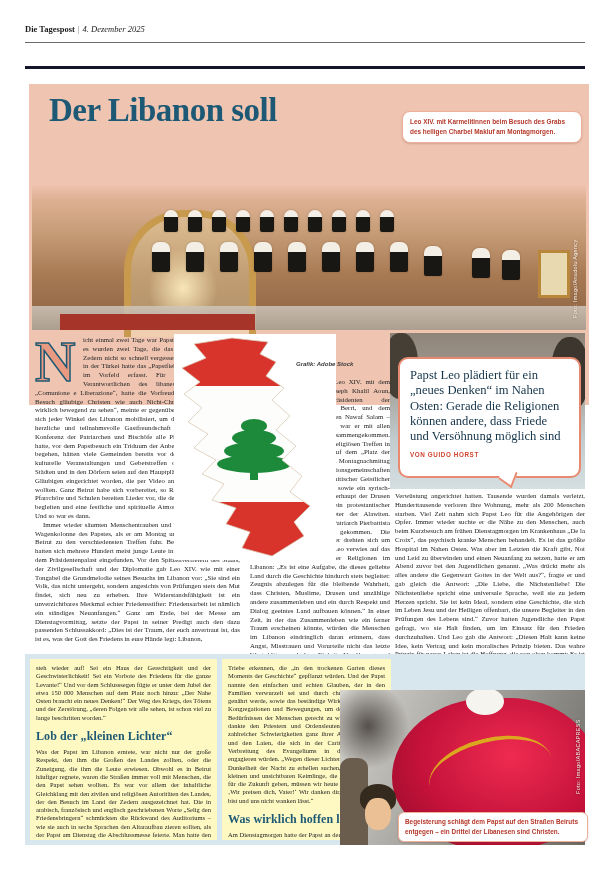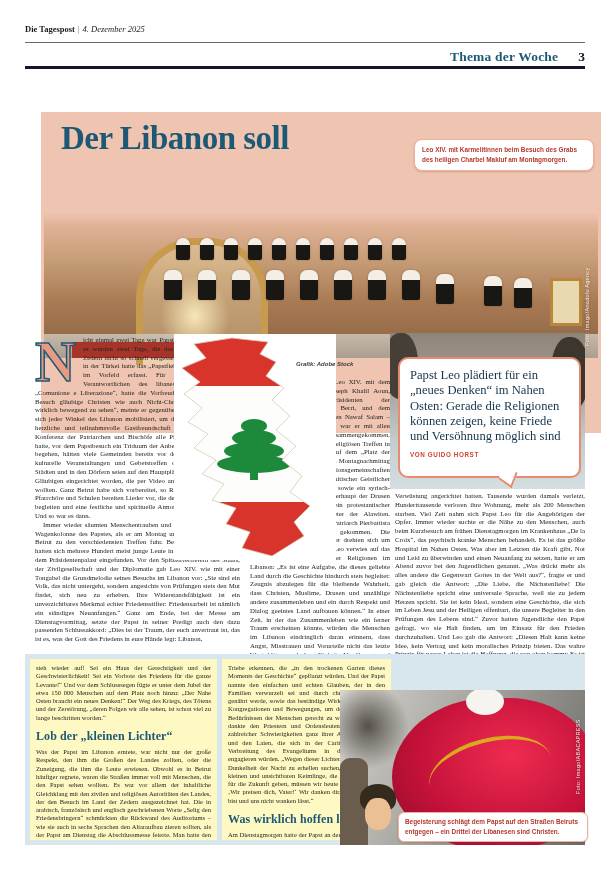--- a/index.html
+++ b/index.html
@@ -9,21 +9,21 @@
   .masthead{position:absolute;left:25px;top:24px;width:560px;font-size:8.5px;color:#1c1c1c;}
   .masthead .paper{font-weight:700;}
   .masthead .sep{color:#777;margin:0 3px;}
   .masthead .date{font-style:italic;}
   .rule-thin{position:absolute;left:25px;top:42px;width:560px;height:1px;background:#6a6a6a;}
   .section-row{position:absolute;left:25px;top:47px;width:560px;text-align:right;}
   .section-label{font-size:13.5px;font-weight:700;color:#1d5975;letter-spacing:.2px;}
   .page-number{font-size:13.5px;font-weight:700;color:#14142a;margin-left:16px;}
   .rule-thick{position:absolute;left:25px;top:66px;width:560px;height:2.5px;background:#14142a;}
   
-  .hero{position:absolute;left:41px;top:84px;width:560px;height:321px;background:#efc5b2;overflow:hidden;margin-top:28px;}
+  .hero{position:absolute;left:29px;top:84px;width:560px;height:321px;background:#efc5b2;overflow:hidden;}
   .hl{position:absolute;color:#1d5975;font-weight:700;letter-spacing:-.5px;white-space:nowrap;}
   .hl1{left:20px;top:8px;font-size:33px;}
   .hl2{left:32px;top:46px;font-size:41px;}
   .hero-photo{position:absolute;left:3px;top:100px;width:554px;height:146px;
       background:linear-gradient(180deg,#efc5b2 0%,rgba(218,170,138,.75) 10%,#c79e78 32%,#a87a54 62%,#8a6242 100%);}
   .arch{position:absolute;left:92px;top:26px;width:118px;height:120px;border:7px solid #c89a4e;border-bottom:none;
         border-radius:60px 60px 0 0;background:rgba(244,225,176,.35);}
   .glow{position:absolute;left:116px;top:64px;width:70px;height:80px;
         background:radial-gradient(ellipse at center,#f7e6b8 0%,rgba(247,230,184,0) 70%);}
   .floor{position:absolute;left:0;bottom:0;width:100%;height:24px;background:linear-gradient(#cfc6bb,#b2a99d);opacity:.85;}
@@ -91,24 +91,20 @@
 </style>
 </head>
 <body>
 
 <div class="page">
 
   <div class="masthead">
     <span class="paper">Die Tagespost</span><span class="sep">|</span><span class="date">4. Dezember 2025</span>
   </div>
   <div class="rule-thin"></div>
-  <div class="section-row">
-    <span class="section-label">Thema der Woche</span>
-    <span class="page-number">3</span>
-  </div>
   <div class="rule-thick"></div>
 
   <div class="hero">
     <div class="hero-photo">
       <div class="arch"></div>
       <div class="glow"></div>
       <div class="icon-frame"></div>
       <div class="nun" style="left:132px;top:26px;width:14px;height:22px"></div>
       <div class="nun" style="left:156px;top:26px;width:14px;height:22px"></div>
       <div class="nun" style="left:180px;top:26px;width:14px;height:22px"></div>
@@ -176,21 +172,21 @@
           <ellipse cx="80" cy="130" rx="37" ry="9"></ellipse>
           <rect x="76" y="130" width="8" height="16"></rect>
         </g>
       </g>
       <path d="M58,4 L94,8 L86,20 L102,28 L92,42 L110,54 L98,66 L116,82 L102,96 L122,112 L108,126 L128,142 L116,158 L136,172 L120,188 L130,202 L98,222 L68,214 L76,198 L52,190 L62,174 L38,166 L50,150 L28,140 L42,126 L20,114 L34,100 L14,88 L28,74 L10,60 L26,48 L8,34 L32,24 L20,10 Z" fill="none" stroke="#d9c9b4" stroke-width="0.8"></path>
     </svg>
   </div>
   <div class="map-credit">Grafik: Adobe Stock</div>
 
   <div class="pull-quote">
-    <div class="pq-text">Papst Leo plädiert für ein „neues Denken“ im Nahen Osten: Gerade die Religionen können zeigen, keine Friede und Versöhnung möglich sind</div>
+    <div class="pq-text">Papst Leo plädiert für ein „neues Denken“ im Nahen Osten: Gerade die Religionen können andere, dass Friede und Versöhnung möglich sind</div>
     <div class="pq-byline">VON GUIDO HORST</div>
   </div>
   <div class="pq-tail"></div>
 
   <div class="panel"></div>
 
   <div class="card card1">
     <p>steh wieder auf! Sei ein Haus der Gerechtigkeit und der Geschwisterlichkeit! Sei ein Vorbote des Friedens für die ganze Levante!“ Und vor dem Schlusssegen fügte er unter dem Jubel der etwa 150 000 Menschen auf dem Platz noch hinzu: „Der Nahe Osten braucht ein neues Denken!“ Der Weg des Kriegs, des Tötens und der Zerstörung, „deren Folgen wir alle sehen, ist schon viel zu lange beschritten worden.“</p>
     <div class="subhead">Lob der „kleinen Lichter“</div>
     <p>Was der Papst im Libanon erntete, war nicht nur der große Respekt, den ihm die Großen des Landes zollten, oder die Zuneigung, die ihm die Leute erwiesen. Obwohl es in Beirut häufiger regnete, waren die Straßen immer voll mit Menschen, die den Papst sehen wollten. Es war vor allem der inhaltliche Gleichklang mit den zivilen und religiösen Autoritäten des Landes, der den Besuch im Land der Zedern ausgezeichnet hat. Die in arabisch, französisch und englisch geschriebenen Worte „Selig den Friedensbringern“ schmückten die Rückwand des Auditoriums – wie sie auch in sechs Sprachen den Altaraufbau zieren sollten, als der Papst am Dienstag die Abschlussmesse feierte. Man hatte den Papst als Friedensbringer erwartet. Und darin waren sich alle einig – über die Grenzen der Religionen hinweg.</p>

